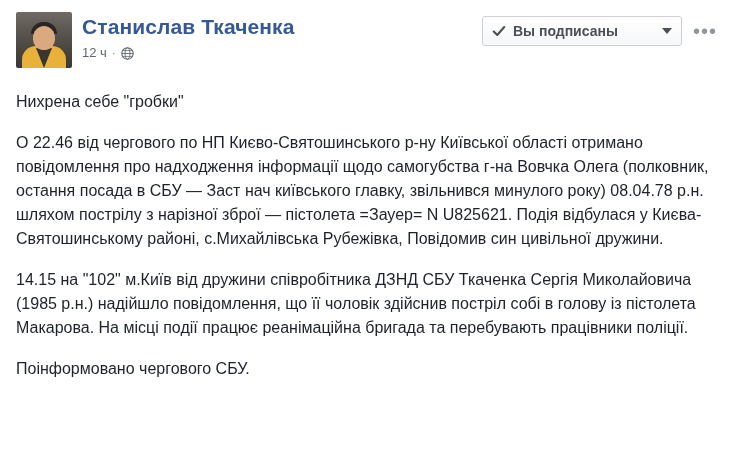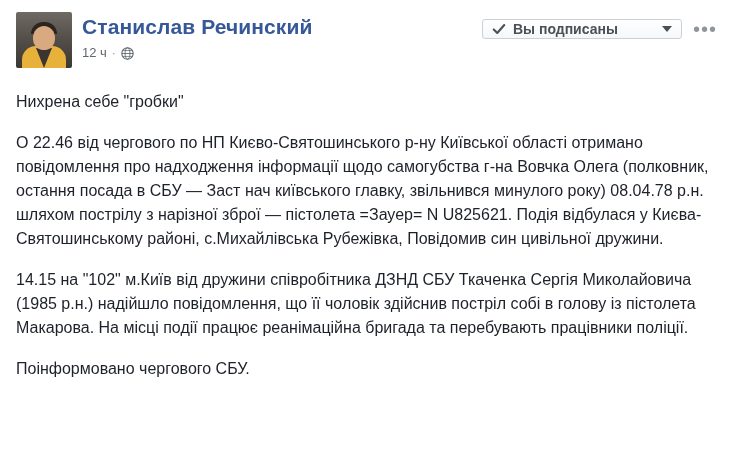--- a/index.html
+++ b/index.html
@@ -117,21 +117,21 @@
   .header-actions {
     position: absolute;
     right: 0;
     top: 4px;
     display: flex;
     align-items: center;
   }
   .subscribed-btn {
     display: flex;
     align-items: center;
-    height: 20px;
+    height: 30px;
     border: 1px solid #ccd0d5;
     border-radius: 3px;
     background: linear-gradient(180deg, #ffffff 0%, #f6f7f9 100%);
     padding: 0 9px 0 9px;
     font-size: 14px;
     font-weight: bold;
     color: #4b4f56;
     cursor: pointer;
     box-sizing: border-box;
     min-width: 200px;
@@ -189,21 +189,21 @@
   <div class="post-header">
 
     <div class="avatar">
       <div class="body"></div>
       <div class="collar"></div>
       <div class="hair"></div>
       <div class="face"></div>
     </div>
 
     <div class="header-text">
-      <div class="author-name">Станислав Речинский</div>
+      <div class="author-name">Станислав Ткаченка</div>
       <div class="meta-row">
         <span class="timestamp">12 ч</span>
         <span class="dot-sep">·</span>
         <span class="globe-icon">
           <svg width="13" height="13" viewBox="0 0 16 16" aria-hidden="true">
             <circle cx="8" cy="8" r="7" fill="none" stroke="#616770" stroke-width="1.3"></circle>
             <ellipse cx="8" cy="8" rx="3" ry="7" fill="none" stroke="#616770" stroke-width="1.1"></ellipse>
             <line x1="1" y1="8" x2="15" y2="8" stroke="#616770" stroke-width="1.1"></line>
             <line x1="2" y1="4.4" x2="14" y2="4.4" stroke="#616770" stroke-width="0.9"></line>
             <line x1="2" y1="11.6" x2="14" y2="11.6" stroke="#616770" stroke-width="0.9"></line>

